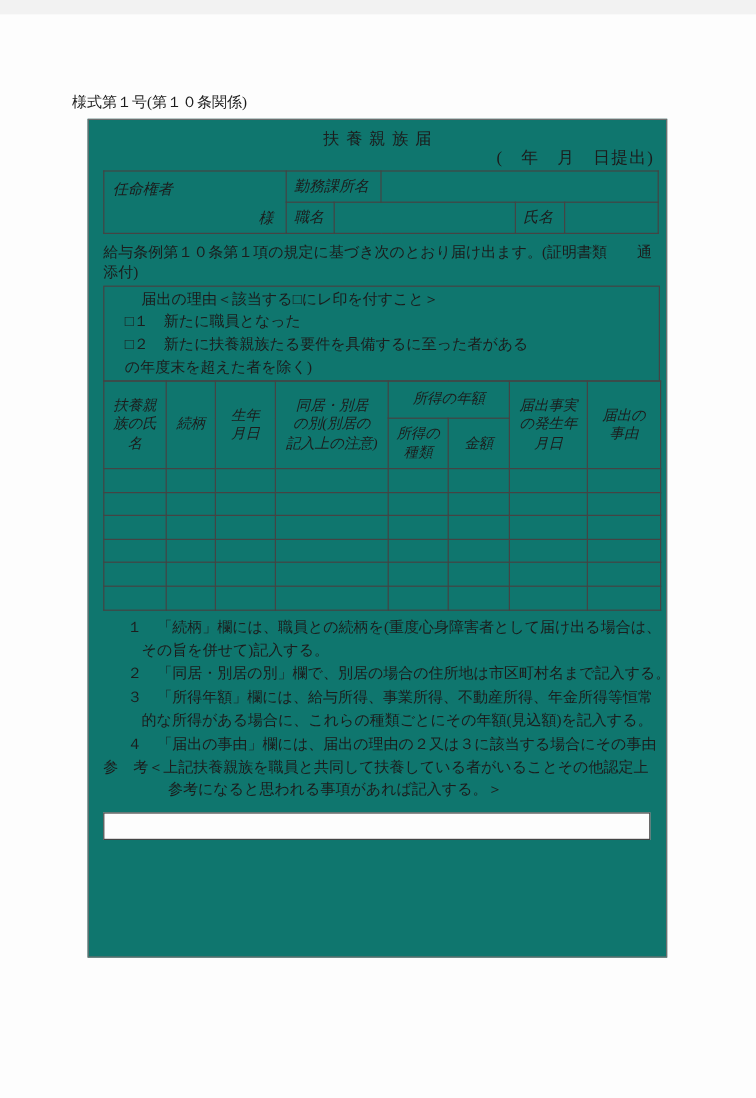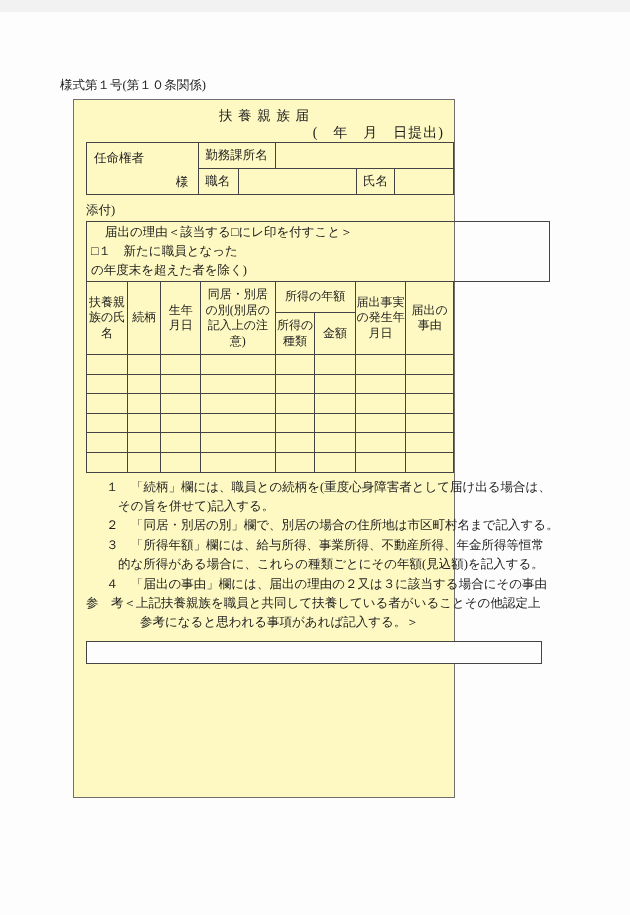--- a/index.html
+++ b/index.html
@@ -4,37 +4,37 @@
 <style>
   * { box-sizing: border-box; }
   html,body { margin:0; padding:0; background:#f2f2f2; }
   .page {
     position:relative; width:630px; height:915px; margin:12px auto;
     background:#fdfdfd; color:#1c1c1c;
     font-family:"Liberation Serif","DejaVu Serif",serif;
   }
   .form-label { position:absolute; left:60px; top:65px; font-size:12.5px; white-space:nowrap; }
   .outer {
-    position:absolute; left:73px; top:87px; width:382px; height:699px;
-    border:1px solid #6e6e6e; background:#fef9c3;
+    position:absolute; left:73px; top:87px; width:483px; height:699px;
+    border:1px solid #6e6e6e; background:#0f766e;
   }
   .title { margin-top:7px; text-align:center; font-size:13.5px; letter-spacing:0.42em; text-indent:0.42em; white-space:nowrap; }
   .date-line { height:16px; line-height:16px; text-align:right; padding-right:10px; font-size:14px; letter-spacing:1px; white-space:nowrap; }
 
-  table { border-collapse:collapse; table-layout:fixed; }
+  table { border-collapse:collapse; table-layout:fixed;font-style:italic; }
   .addr-table { margin:1px 0 0 12px; }
   .addr-table td { border:1px solid #444; font-size:12.5px; padding:0 0 0 6px; height:26px; vertical-align:middle; white-space:nowrap; }
   .appointer-cell { position:relative; }
   .appointer { position:absolute; left:7px; top:7px; }
   .sama { position:absolute; right:10px; bottom:3px; }
 
   .stmt { margin:7px 0 0 12px; font-size:12.5px; }
   .stmt-line { line-height:17px; white-space:nowrap; }
 
-  .reason-box { margin:2px 0 0 12px; width:464px; border:1px solid #444; padding:1px 4px; font-size:12.5px; }
+  .reason-box { margin:2px 0 0 12px; width:464px; border:1px solid #444; padding:1px 17px; font-size:12.5px; }
   .r-line { line-height:19px; white-space:nowrap; }
   .r-head { padding-left:14px; }
 
   .main-table { margin:-1px 0 0 12px; }
   .main-table th, .main-table td { border:1px solid #444; padding:0; font-weight:normal; font-size:12px; text-align:center; vertical-align:middle; }
   .main-table thead th { white-space:pre-line; line-height:15.5px; }
   .th-income-group { height:31px; }
   .th-sub { height:42px; }
   .main-table tbody td { height:19.6px; }
 
@@ -79,26 +79,28 @@
         <tr>
           <td>職名</td>
           <td colspan="2"></td>
           <td>氏名</td>
           <td></td>
         </tr>
       </tbody>
     </table>
 
     <div class="stmt">
+      <div class="stmt-line">給与条例第１０条第１項の規定に基づき次のとおり届け出ます。(証明書類　　通</div>
       <div class="stmt-line">添付)</div>
     </div>
 
     <div class="reason-box">
       <div class="r-line r-head">届出の理由＜該当する□にレ印を付すこと＞</div>
       <div class="r-line">□１　新たに職員となった</div>
+      <div class="r-line">□２　新たに扶養親族たる要件を具備するに至った者がある</div>
       <div class="r-line">の年度末を超えた者を除く)</div>
     </div>
 
     <table class="main-table">
       <colgroup>
         <col style="width:52px">
           <col style="width:41px">
           <col style="width:50px">
           <col style="width:94px">
         <col style="width:50px">

